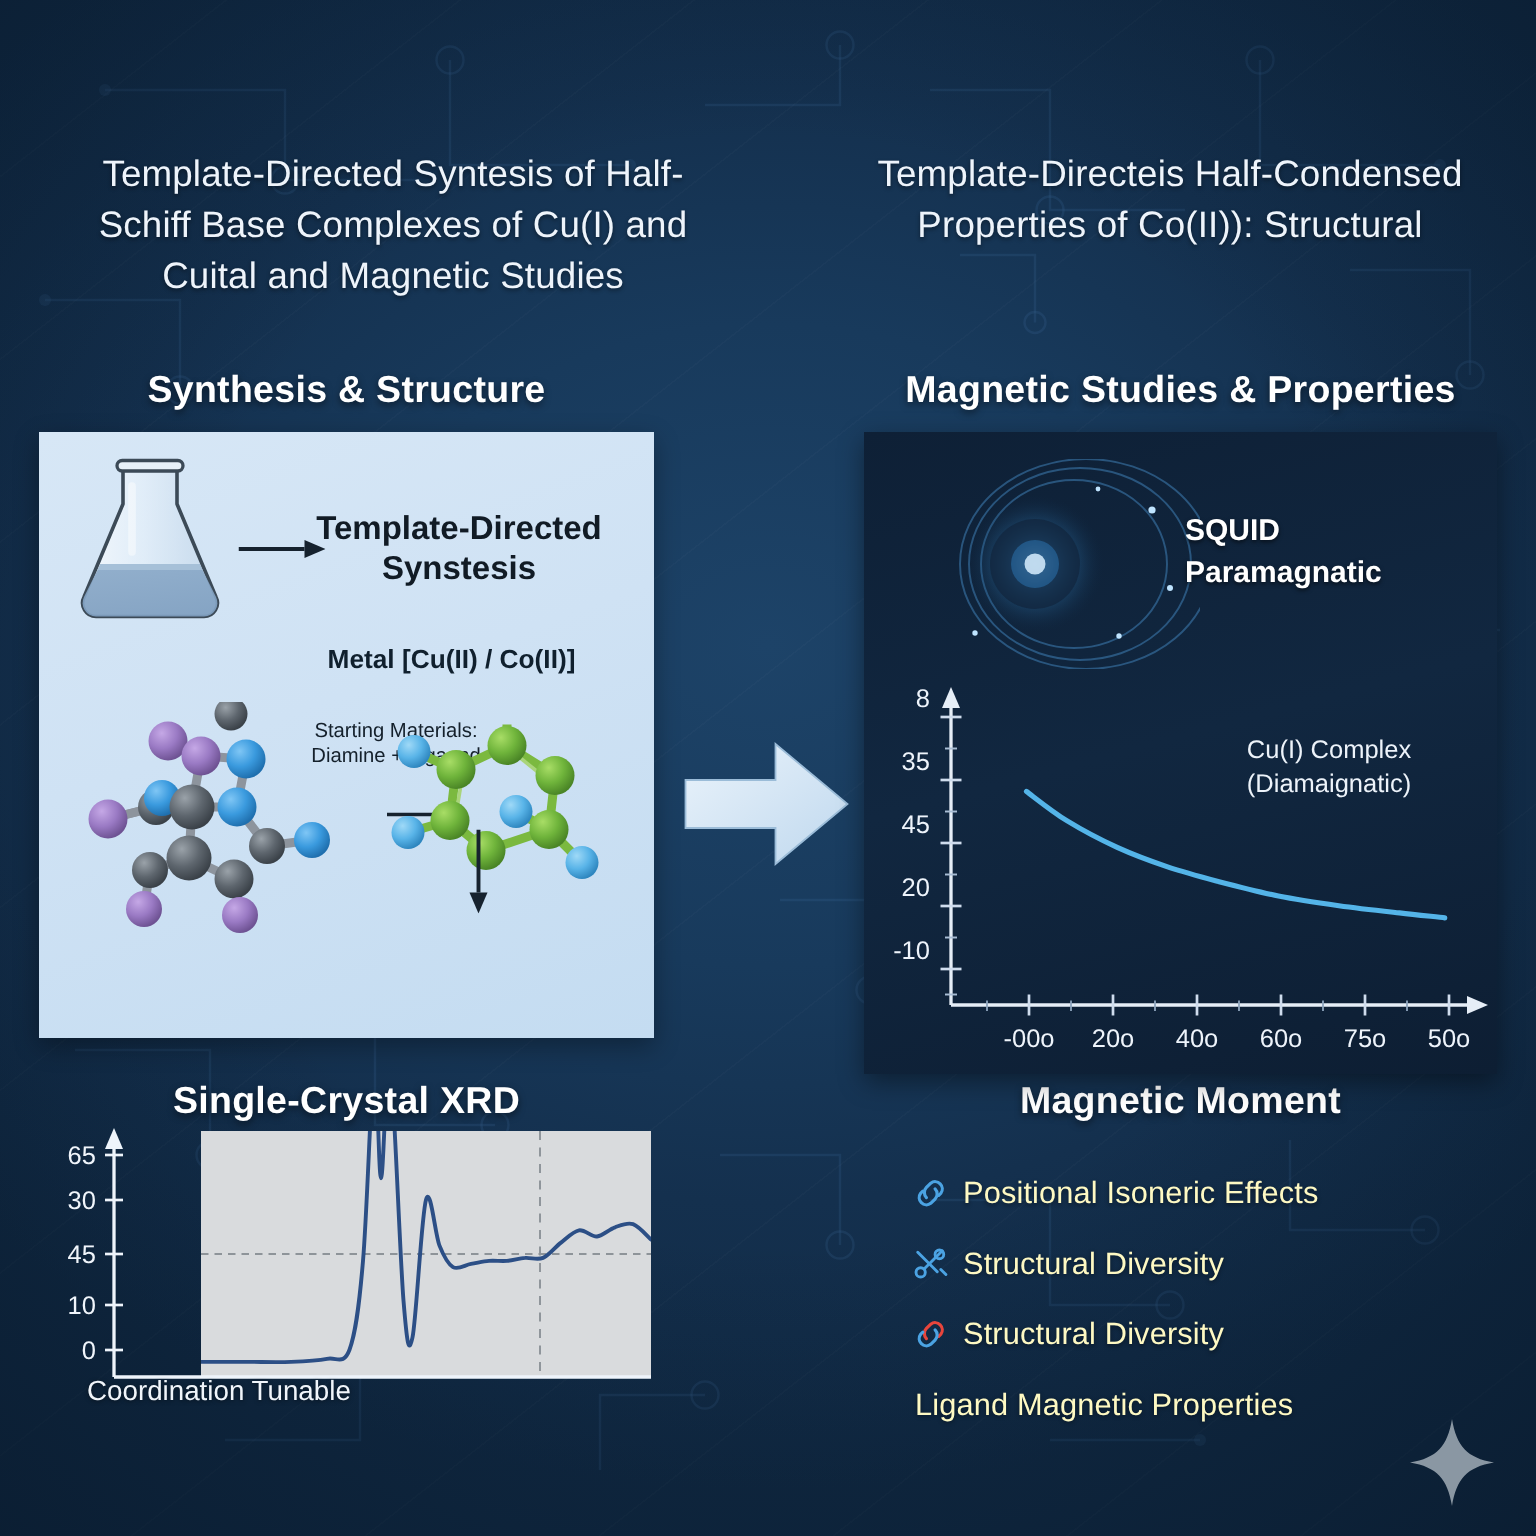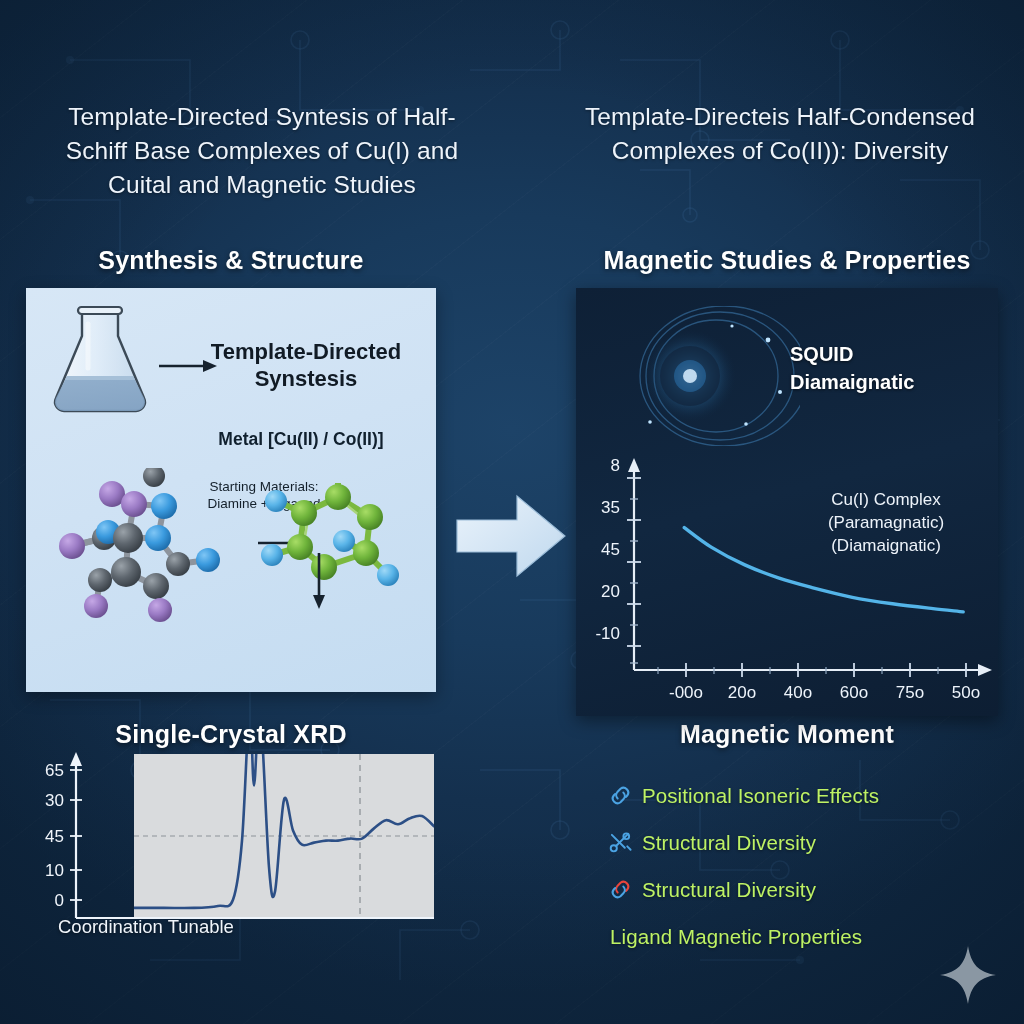--- a/index.html
+++ b/index.html
@@ -104,21 +104,21 @@
   .chart-wrap{position:absolute;left:6px;top:170px;width:416px;height:250px;}
   #curve-label{
     position:absolute;left:210px;top:200px;width:200px;
     color:#edf3fa;font-size:17px;line-height:23px;text-align:center;
   }
 
   
   #bullets{position:absolute;left:608px;top:772px;width:400px;}
   .bullet{display:flex;align-items:center;height:47px;}
   .bullet-ico{width:34px;height:26px;flex:0 0 34px;display:flex;align-items:center;}
-  .bullet-txt{color:#bef264;font-size:20.5px;letter-spacing:.1px;text-shadow:0 1px 3px rgba(0,0,0,.45);}
+  .bullet-txt{color:#fef9c3;font-size:20.5px;letter-spacing:.1px;text-shadow:0 1px 3px rgba(0,0,0,.45);}
   .bullet-noico{padding-left:2px;}
 
   
   #xrd-wrap{position:absolute;left:30px;top:748px;width:412px;height:200px;}
   #xrd-xlabel{
     position:absolute;left:58px;top:916px;
     color:#f0f5fb;font-size:18.5px;text-shadow:0 1px 3px rgba(0,0,0,.5);
   }
 
   
@@ -179,21 +179,21 @@
       <circle cx="800" cy="960" r="4"></circle>
         <circle cx="90" cy="430" r="4"></circle>
     </g>
   </svg>
 
   <div class="bg-diag"></div>
   <div class="bg-vignette"></div>
 </div>
 
 <div id="title-left" class="title">Template-Directed Syntesis of Half-Schiff Base Complexes of Cu(I) and Cuital and Magnetic Studies</div>
-<div id="title-right" class="title">Template-Directeis Half-Condensed Complexes of Co(II)): Diversity</div>
+<div id="title-right" class="title">Template-Directeis Half-Condensed Properties of Co(II)): Structural</div>
 
 <div id="head-left" class="section-head">Synthesis &amp; Structure</div>
 <div id="head-right" class="section-head">Magnetic Studies &amp; Properties</div>
 <div id="head-xrd" class="section-head">Single-Crystal XRD</div>
 <div id="head-moment" class="section-head">Magnetic Moment</div>
 
 <div id="panel-left">
 
   <svg class="flask-wrap" viewBox="0 0 116 118">
     <defs>
@@ -365,21 +365,21 @@
       <circle cx="148" cy="34" r="2.4"></circle>
         <circle cx="160" cy="86" r="2"></circle>
       <circle cx="126" cy="118" r="1.8"></circle>
         <circle cx="112" cy="20" r="1.6"></circle>
       <circle cx="30" cy="116" r="1.8"></circle>
     </g>
   </svg>
 
   <div id="squid-label">
     <div>SQUID</div>
-    <div>Diamaignatic</div>
+    <div>Paramagnatic</div>
   </div>
 
   <svg class="chart-wrap" viewBox="0 0 416 250">
 
     <line x1="52" y1="10" x2="52" y2="212" stroke="#e6eef7" stroke-width="2.2"></line>
     <polygon points="46,14 52,0 58,14" fill="#e6eef7"></polygon>
     <line x1="52" y1="212" x2="398" y2="212" stroke="#e6eef7" stroke-width="2.2"></line>
     <polygon points="396,206 410,212 396,218" fill="#e6eef7"></polygon>
 
     <g stroke="#cfdced" stroke-width="1.8">
@@ -429,21 +429,20 @@
       <text x="272" y="240">60o</text>
       <text x="328" y="240">75o</text>
       <text x="384" y="240">50o</text>
     </g>
 
     <path id="mag-curve" d="M102.3,69.6 C106.8,72.9 119.1,82.9 129.2,89.1 C139.3,95.3 151.6,101.8 162.8,106.9 C174.0,112.0 185.2,116.1 196.4,119.9 C207.6,123.6 217.7,126.3 230.0,129.6 C242.3,132.8 256.9,136.6 270.3,139.3 C283.8,142.0 297.2,143.9 310.6,145.8 C324.1,147.7 339.2,149.3 351.0,150.6 C362.7,152.0 376.2,153.3 381.2,153.9" fill="none" stroke="#54b4e8" stroke-width="3.4" stroke-linecap="round"></path>
   </svg>
 
   <div id="curve-label">
     <div>Cu(I) Complex</div>
-    <div>(Paramagnatic)</div>
     <div>(Diamaignatic)</div>
   </div>
 </div>
 
 <div id="bullets">
 
   <div class="bullet">
     <span class="bullet-ico">
       <svg viewBox="0 0 26 26" width="25" height="25">
         <g fill="none" stroke="#4ba3e3" stroke-width="2.2" stroke-linecap="round">

